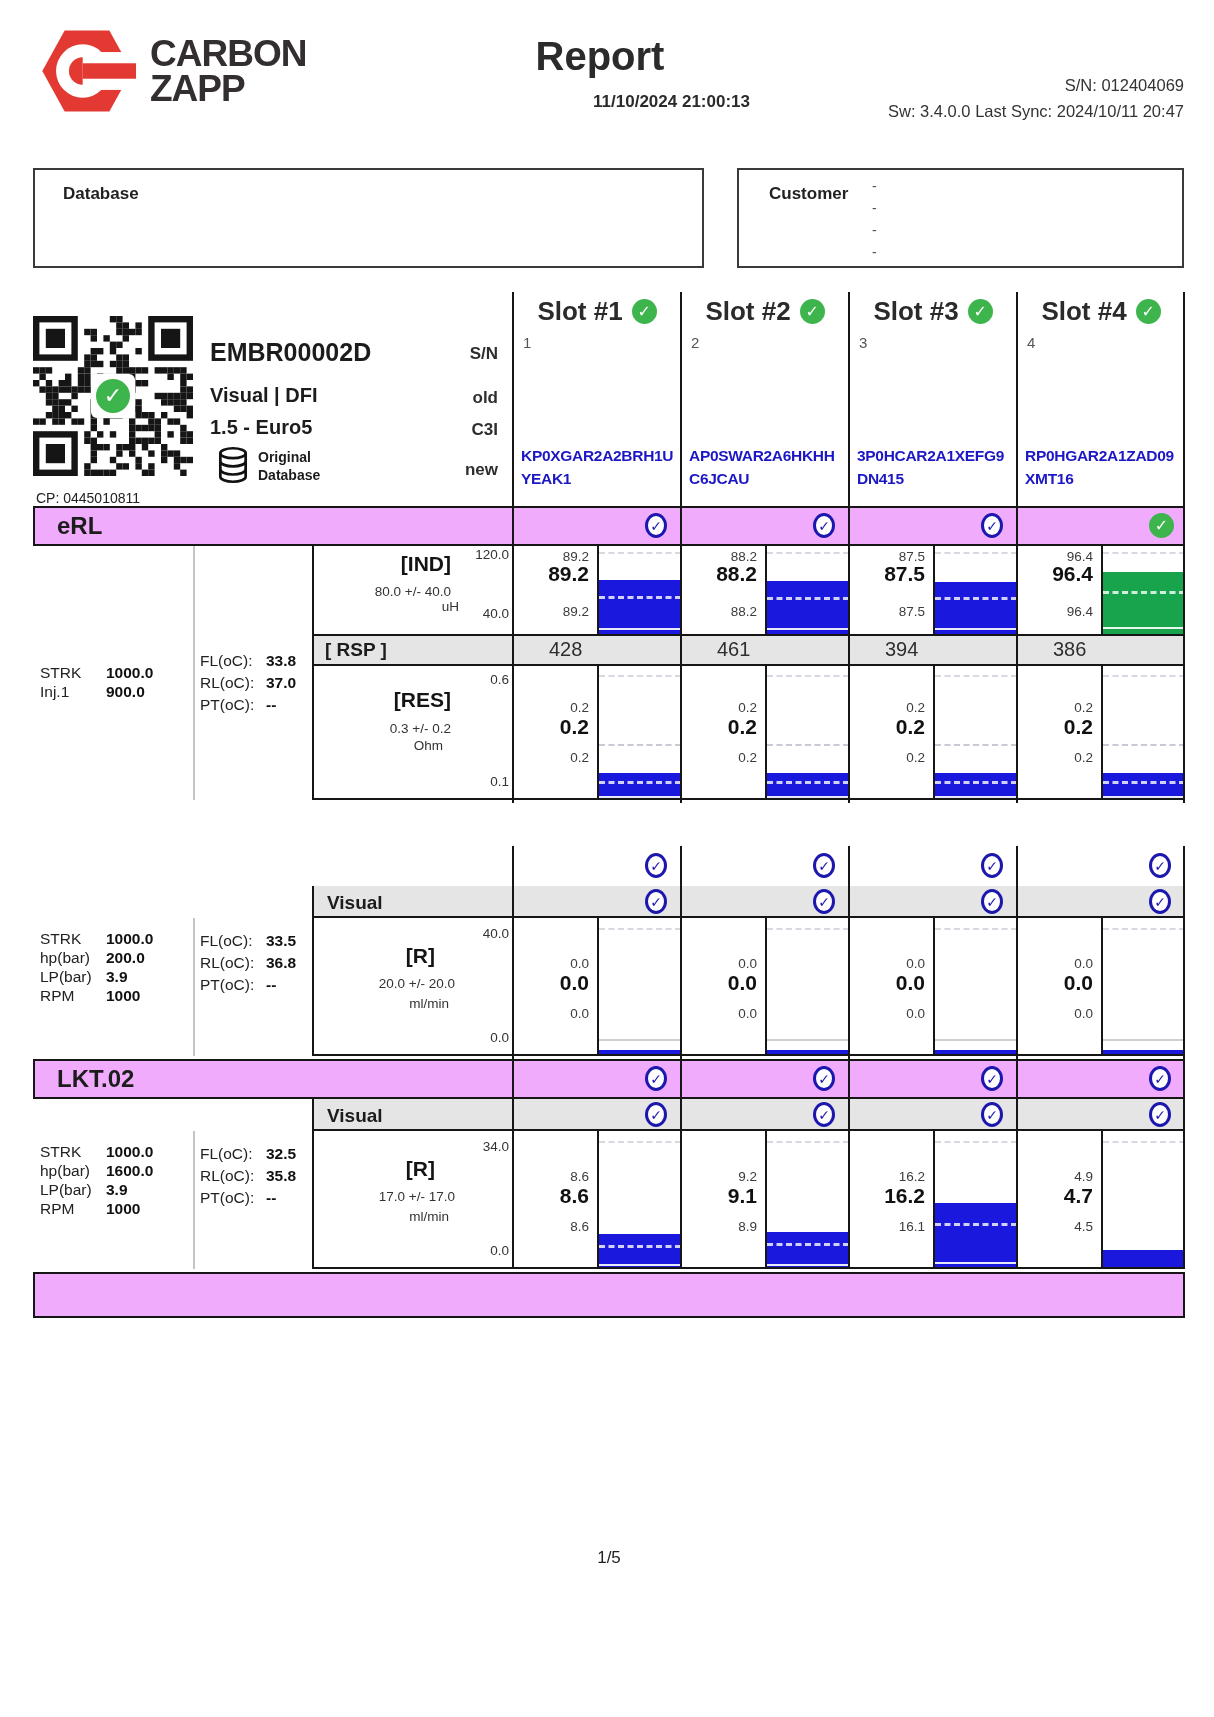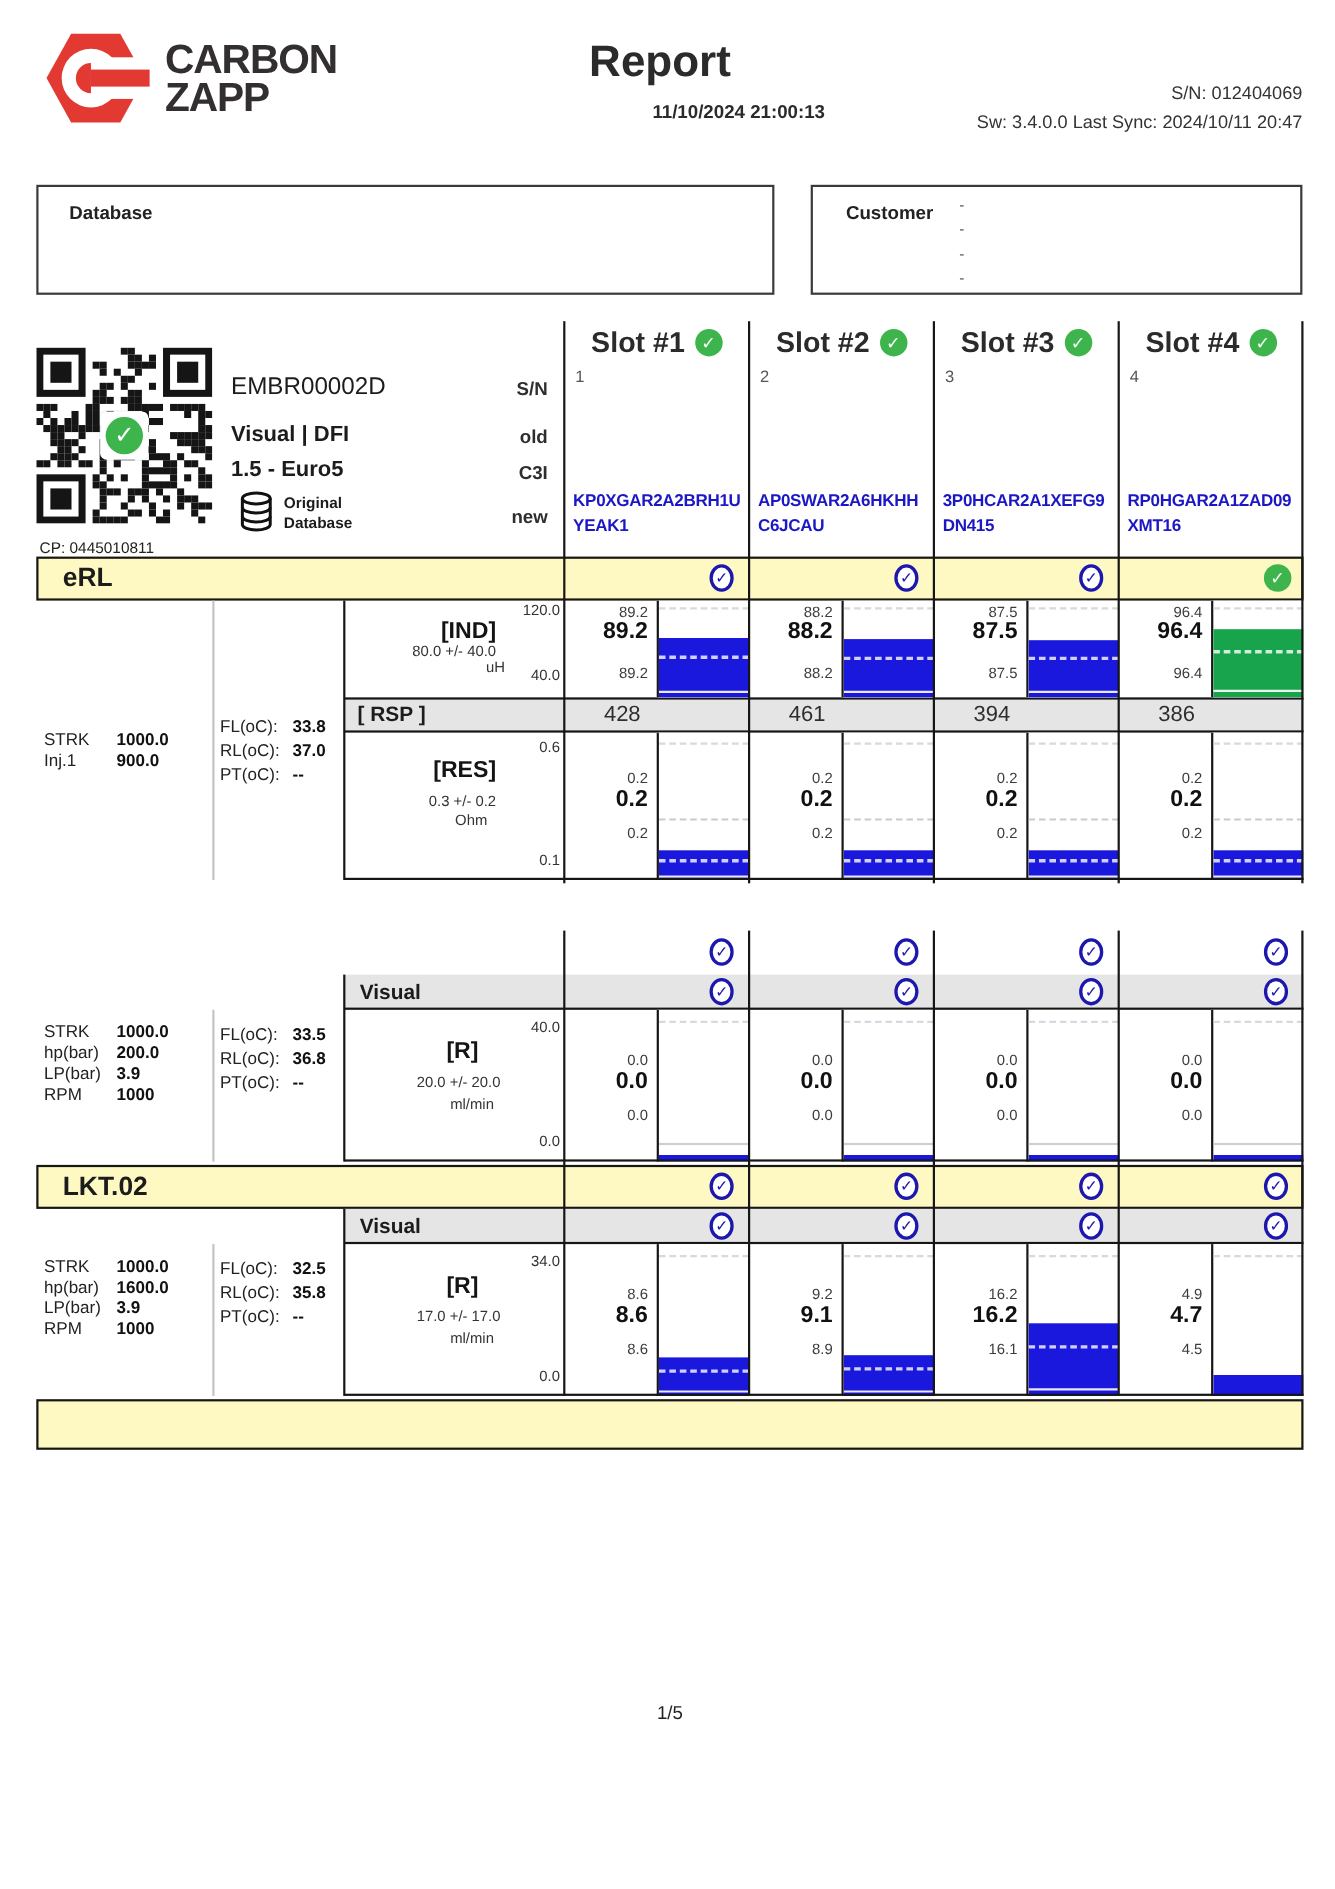--- a/index.html
+++ b/index.html
@@ -10,32 +10,32 @@
   
   .brand{font-size:37px;font-weight:800;line-height:35px;letter-spacing:-1px;color:#332e2f;}
   .report-title{width:300px;text-align:center;font-size:40px;font-weight:bold;color:#2b2b2b;}
   .report-dt{width:300px;text-align:right;font-size:17px;font-weight:bold;color:#2b2b2b;}
   .dev-name{width:400px;text-align:right;font-size:33px;font-weight:bold;color:#2b2b2b;}
   .dev-sub{width:400px;text-align:right;font-size:16.5px;color:#333;}
   .infobox{border:2px solid #3a3a3a;background:#fff;}
   .infobox-label{font-size:17px;font-weight:bold;color:#222;}
   .dash-line{font-size:14px;color:#555;}
   
-  .ref{font-size:22px;font-weight:normal;}
+  .ref{font-size:25px;font-weight:bold;}
   .sub{font-size:20px;font-weight:bold;}
   .dbl{font-size:14px;font-weight:bold;line-height:18px;}
   .cp{font-size:14px;color:#222;}
   .rowlab{width:120px;text-align:right;font-size:17px;font-weight:bold;color:#2e2e2e;}
   
   .slot-title{width:168px;display:flex;justify-content:center;align-items:center;gap:9px;
               font-size:26px;font-weight:bold;color:#2b2b2b;}
   .slot-num{font-size:15px;color:#555;}
   .code{font-size:15.5px;font-weight:bold;color:#1c17c4;line-height:23px;letter-spacing:-0.3px;}
   
-  .band{background:#fef9c3;border:2px solid #161616;display:flex;align-items:center;}
+  .band{background:#f0abfc;border:2px solid #161616;display:flex;align-items:center;}
   .band-title{font-size:24px;font-weight:bold;padding-left:22px;color:#1c1c1c;}
   .strip{background:#e5e5e5;}
   .rsp-name,.vis-name{font-size:19px;font-weight:bold;color:#1c1c1c;}
   .rsp-val{font-size:20px;color:#2e2e2e;}
   
   .tcell span{position:absolute;}
   .tname{font-size:21px;font-weight:bold;color:#141414;}
   .ttol,.tunit,.tmax,.tmin{font-size:13.5px;color:#333;}
   
   .v3{width:84px;}
@@ -403,21 +403,21 @@
     <div class="prow"><span class="pl">Inj.1</span><span class="pv">900.0</span></div>
   </div>
   <div class="abs temps" style="left:200px;top:652px">
     <div class="trow"><span class="tl">FL(oC):</span><span class="tv">33.8</span></div>
     <div class="trow"><span class="tl">RL(oC):</span><span class="tv">37.0</span></div>
     <div class="trow"><span class="tl">PT(oC):</span><span class="tv">--</span></div>
   </div>
 
   <div class="abs tcell" style="left:313px;top:546px;width:200px;height:88px">
     <span class="tmax" style="right:4px;top:1px">120.0</span>
-    <span class="tname" style="right:62px;top:16px">[IND]</span>
+    <span class="tname" style="right:62px;top:6px">[IND]</span>
     <span class="ttol" style="right:62px;top:38px">80.0 +/- 40.0</span>
     <span class="tunit" style="right:54px;top:53px">uH</span>
     <span class="tmin" style="right:4px;top:60px">40.0</span>
   </div>
   <div class="abs v3 vind" style="left:513px;top:546px">
     <span class="s s1">89.2</span>
     <span class="m">89.2</span>
     <span class="s s2">89.2</span>
   </div>
   <div class="abs v3 vind" style="left:681px;top:546px">

